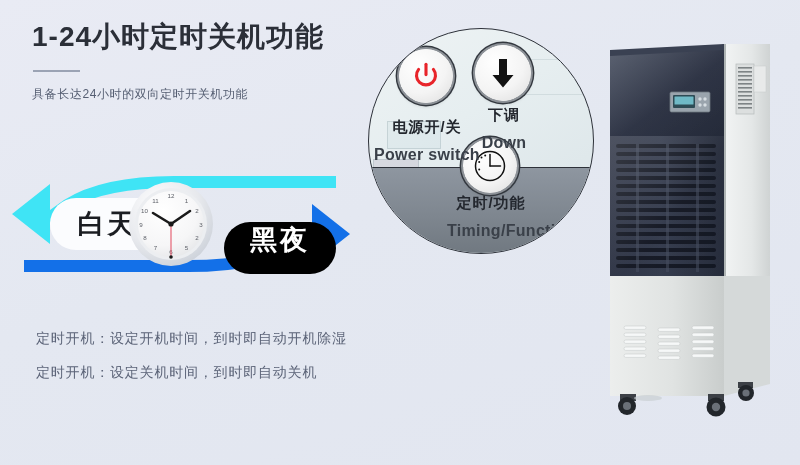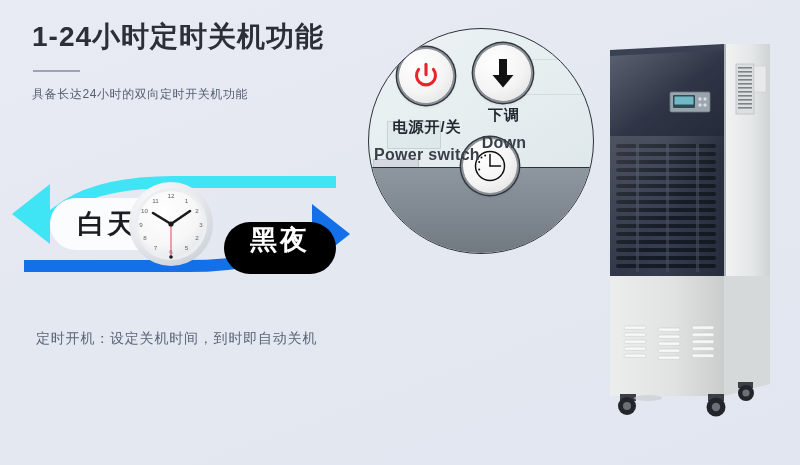--- a/index.html
+++ b/index.html
@@ -160,20 +160,21 @@
 
       <line x1="43" y1="50" x2="62" y2="37" stroke="#1a1a1a" stroke-width="2.6" stroke-linecap="round"></line>
       <line x1="43" y1="50" x2="25" y2="39" stroke="#1a1a1a" stroke-width="2.6" stroke-linecap="round"></line>
       <line x1="43" y1="50" x2="43" y2="82" stroke="#e4566a" stroke-width="1.1"></line>
       <circle cx="43" cy="50" r="2.6" fill="#1a1a1a"></circle>
       <circle cx="43" cy="83" r="1.8" fill="#1a1a1a"></circle>
     </svg>
   </div>
 
   <div class="bullets">
+    <div class="bullet">定时开机：设定开机时间，到时即自动开机除湿</div>
     <div class="bullet">定时开机：设定关机时间，到时即自动关机</div>
   </div>
 
   <div class="panel">
     <div class="panel-circle">
       <div class="panel-faint" style="left:18px;top:92px;width:52px;height:26px;"></div>
       <div class="panel-faint" style="left:4px;top:130px;width:44px;height:22px;background:rgba(186,178,196,.35);"></div>
       <div class="panel-faint" style="left:152px;top:30px;width:60px;height:34px;border-color:rgba(150,170,175,.25);background:transparent;"></div>
       <div class="panel-base"></div>
 
@@ -202,20 +203,24 @@
         </svg>
       </div>
 
       <div class="lbl lbl-power">
         <span class="cn">电源开/关</span>
         <span class="en">Power switch</span>
       </div>
       <div class="lbl lbl-down">
         <span class="cn">下调</span>
         <span class="en">Down</span>
+      </div>
+      <div class="lbl lbl-timer">
+        <span class="cn">定时/功能</span>
+        <span class="en">Timing/Function</span>
       </div>
     </div>
   </div>
 
   <div class="product">
     <svg width="196" height="400" viewBox="0 0 196 400">
       <defs>
         <linearGradient id="frontDark" x1="0" y1="0" x2="1" y2="0">
           <stop offset="0%" stop-color="#2c3243"></stop>
           <stop offset="45%" stop-color="#333a4c"></stop>

